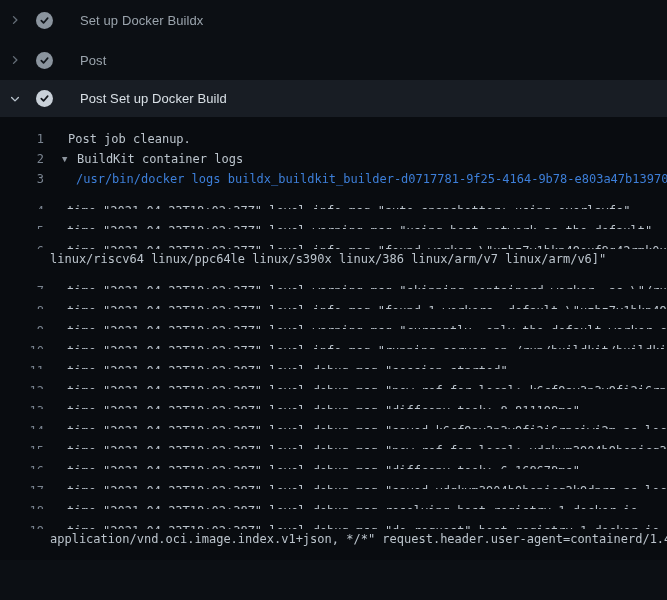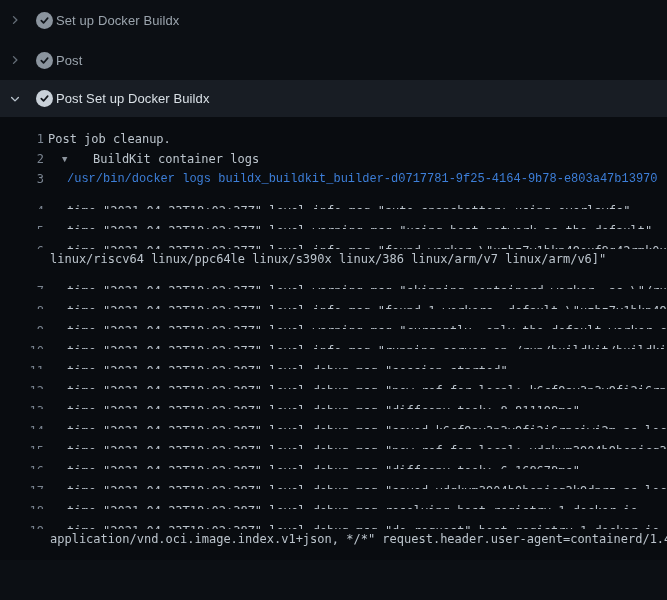--- a/index.html
+++ b/index.html
@@ -10,38 +10,38 @@
     --check_circle:#8b949e; --check_circle_active:#c9d1d9; --check_mark:#11151b;
   }
   *{margin:0;padding:0;box-sizing:border-box;}
   html,body{width:667px;height:600px;overflow:hidden;}
   body{background:var(--page_bg);font-family:"Liberation Sans",sans-serif;}
 
   .steps{width:100%;}
   .step{height:40px;display:flex;align-items:center;padding-left:9px;cursor:pointer;}
   .step .chev{width:12px;height:12px;color:var(--chevron);display:flex;align-items:center;justify-content:center;flex:none;}
   .step .check{width:17px;height:17px;margin-left:15px;color:var(--check_circle);flex:none;}
-  .step .slabel{margin-left:3px;font-size:13px;font-weight:500;color:var(--step_label);letter-spacing:.1px;}
+  .step .slabel{margin-left:27px;font-size:13px;font-weight:500;color:var(--step_label);letter-spacing:.1px;}
   .step.expanded{height:37px;background:var(--expanded_header_bg);}
   .step.expanded .chev{color:var(--chevron_active);transform:rotate(90deg);}
   .step.expanded .check{color:var(--check_circle_active);}
   .step.expanded .slabel{color:var(--expanded_step_label);}
 
   .log{background:var(--log_bg);height:443px;padding-top:12px;overflow:hidden;
        font-family:"DejaVu Sans Mono",monospace;font-size:12px;line-height:20px;
        color:var(--log_text);}
   .lrow{display:flex;height:20px;white-space:pre;}
   .lnum{width:44px;flex:none;text-align:right;color:var(--line_number);cursor:pointer;}
-  .ltext{margin-left:4px;}
+  .ltext{margin-left:24px;}
   .lrow.log .ltext{margin-left:23px;}
-  .lrow.command .ltext{margin-left:23px;color:var(--command_link);font-family:Liberation Mono, monospace;}
+  .lrow.command .ltext{margin-left:32px;color:var(--command_link);}
   .lrow.wrap .ltext{margin-left:6px;}
   .lrow.group .gtoggle{margin-left:18px;width:15px;flex:none;color:#8d959e;font-size:9px;
        display:inline-flex;align-items:center;cursor:pointer;}
-  .lrow.group .ltext{margin-left:16px;}
+  .lrow.group .ltext{margin-left:0;}
   svg{display:block;}
 </style>
 </head>
 <body>
 
 <div class="steps">
     <div class="step">
       <span class="chev">
         <svg width="12" height="12" viewBox="0 0 16 16">
           <path d="M6 3.5 L10.5 8 L6 12.5" stroke="currentColor" stroke-width="1.8" fill="none" stroke-linecap="round" stroke-linejoin="round"></path>
@@ -74,21 +74,21 @@
         <svg width="12" height="12" viewBox="0 0 16 16">
           <path d="M6 3.5 L10.5 8 L6 12.5" stroke="currentColor" stroke-width="1.8" fill="none" stroke-linecap="round" stroke-linejoin="round"></path>
         </svg>
       </span>
       <span class="check">
         <svg width="17" height="17" viewBox="0 0 16 16">
           <circle cx="8" cy="8" r="8" fill="currentColor"></circle>
           <path d="M5 8.2 L7.1 10.3 L11 5.8" stroke="var(--check_mark)" stroke-width="1.6" fill="none" stroke-linecap="round" stroke-linejoin="round"></path>
         </svg>
       </span>
-      <span class="slabel">Post Set up Docker Buildx</span>
+      <span class="slabel">Post Set up Docker Build</span>
     </div>
   </div>
 <div class="log">
     <div class="lrow plain"><span class="lnum">1</span><span class="ltext">Post job cleanup.</span></div>
     <div class="lrow group"><span class="lnum">2</span><span class="gtoggle">▼</span><span class="ltext">BuildKit container logs</span></div>
     <div class="lrow command"><span class="lnum">3</span><span class="ltext">/usr/bin/docker logs buildx_buildkit_builder-d0717781-9f25-4164-9b78-e803a47b13970</span></div>
     <div class="lrow log"><span class="lnum">4</span><span class="ltext">time="2021-04-23T18:02:37Z" level=info msg="auto snapshotter: using overlayfs"</span></div>
     <div class="lrow log"><span class="lnum">5</span><span class="ltext">time="2021-04-23T18:02:37Z" level=warning msg="using host network as the default"</span></div>
     <div class="lrow log"><span class="lnum">6</span><span class="ltext">time="2021-04-23T18:02:37Z" level=info msg="found worker \"uzhz7y1bkp49oxf8q42rmk0xjf\"</span></div>
     <div class="lrow wrap"><span class="lnum"></span><span class="ltext">linux/riscv64 linux/ppc64le linux/s390x linux/386 linux/arm/v7 linux/arm/v6]"</span></div>

